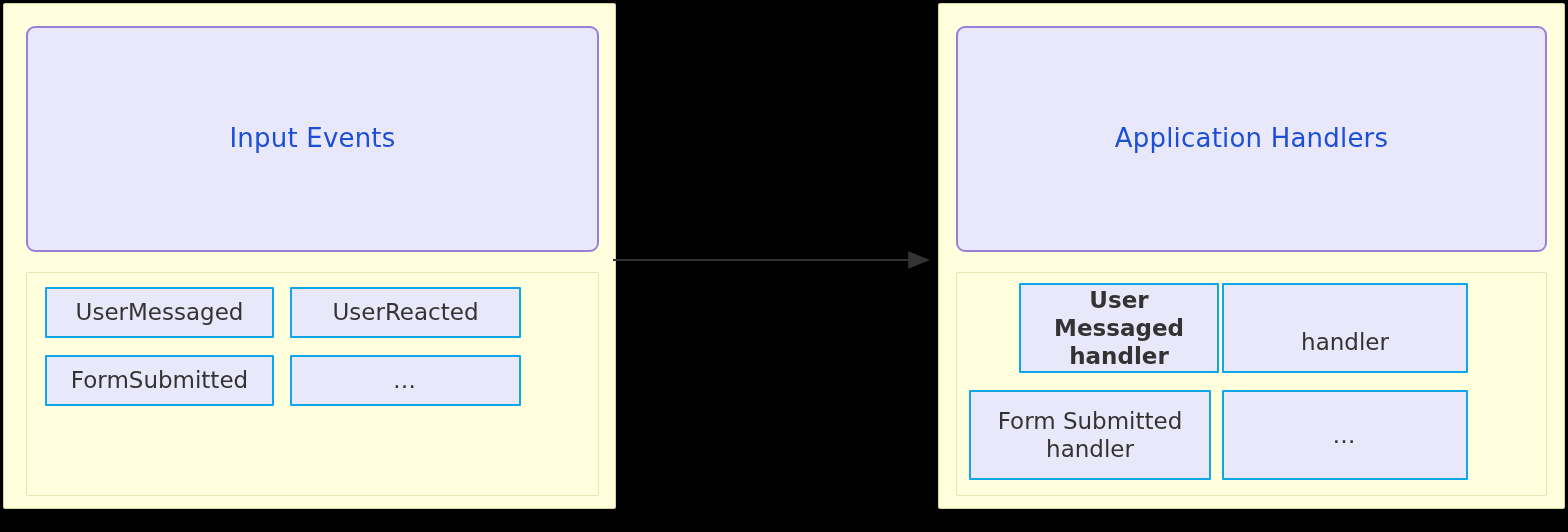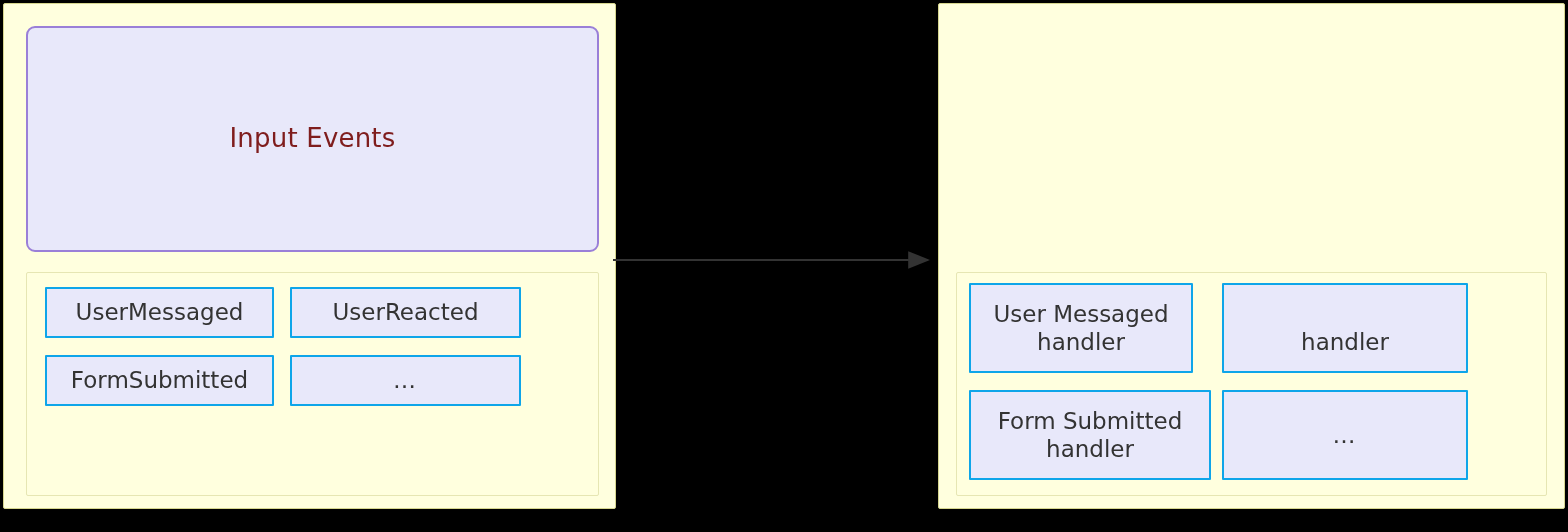--- a/index.html
+++ b/index.html
@@ -37,21 +37,21 @@
     background: #e8e8fa;
     border: 2.4px solid #9a7fd8;
     border-radius: 9px;
     box-sizing: border-box;
     display: flex;
     align-items: center;
     justify-content: center;
   }
   .header-node .label {
     font-size: 26px;
-    color: #7f1d1d;
+    color: #1d4ed8;
     letter-spacing: 0.2px;
     line-height: 1.2;
     text-align: center;
     white-space: nowrap;
   }
   #header-left  { left: 22px;  top: 22px; width: 573px; height: 226px; }
   #header-right { left: 17px;  top: 22px; width: 591px; height: 226px; }
 
   
   .subcluster {
@@ -84,21 +84,21 @@
   }
   .leaf.dots .label { letter-spacing: 2px; }
 
   
   #leaf-l-0 { left: 41px;  top: 283px; width: 229px; height: 51px; }
   #leaf-l-1 { left: 286px; top: 283px; width: 231px; height: 51px; }
   #leaf-l-2 { left: 41px;  top: 351px; width: 229px; height: 51px; }
   #leaf-l-3 { left: 286px; top: 351px; width: 231px; height: 51px; }
 
   
-  #leaf-r-0 { left: 969px;  top: 283px; width: 224px; height: 90px; }
+  #leaf-r-0 { left: 1019px;  top: 283px; width: 200px; height: 90px; font-weight: bold; }
   #leaf-r-1 { left: 1222px; top: 283px; width: 246px; height: 90px; }
   #leaf-r-2 { left: 969px;  top: 390px; width: 242px; height: 90px; }
   #leaf-r-3 { left: 1222px; top: 390px; width: 246px; height: 90px; }
 
   
   #connector {
     position: absolute;
     left: 608px;
     top: 234px;
     width: 340px;
@@ -140,20 +140,23 @@
     <defs>
       <marker id="arrowhead" markerWidth="10" markerHeight="8" refX="9" refY="4" orient="auto" markerUnits="strokeWidth">
         <path d="M0,0 L10,4 L0,8 z" fill="#333333"></path>
       </marker>
     </defs>
     <line x1="5" y1="26" x2="320" y2="26" stroke="#333333" stroke-width="2.2" marker-end="url(#arrowhead)"></line>
   </svg>
 
   <div class="cluster" id="cluster-right">
 
+    <div class="header-node" id="header-right">
+      <span class="label">Application Handlers</span>
+    </div>
 
     <div class="subcluster" id="sub-right"></div>
   </div>
 
   <div class="leaf" id="leaf-r-0">
     <span class="label">
       <span>User Messaged</span><br>
       <span>handler</span>
     </span>
   </div>

